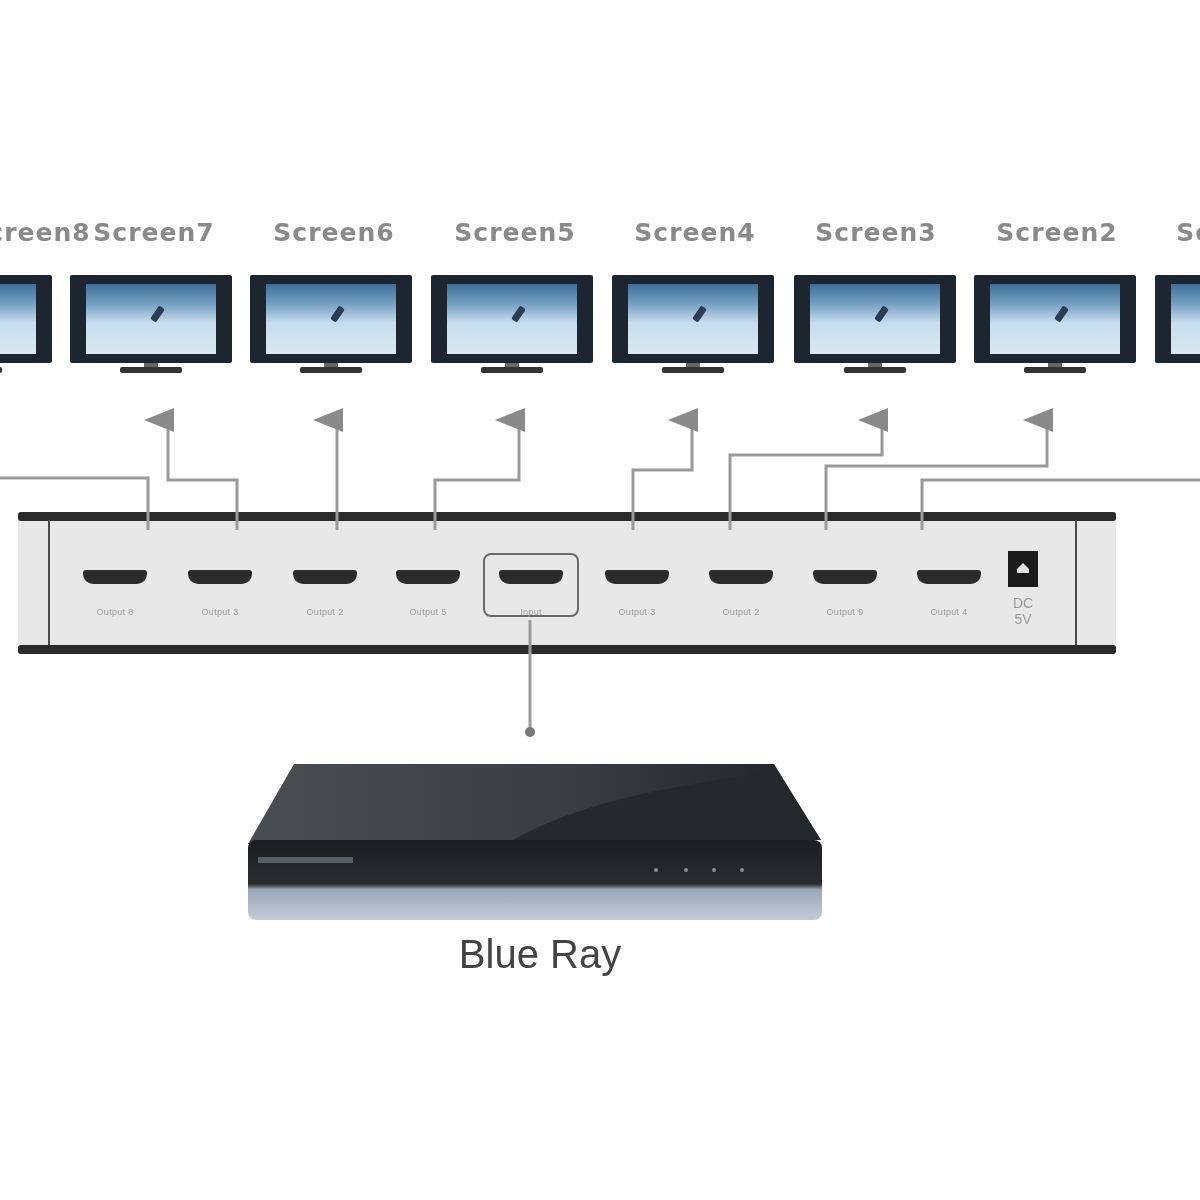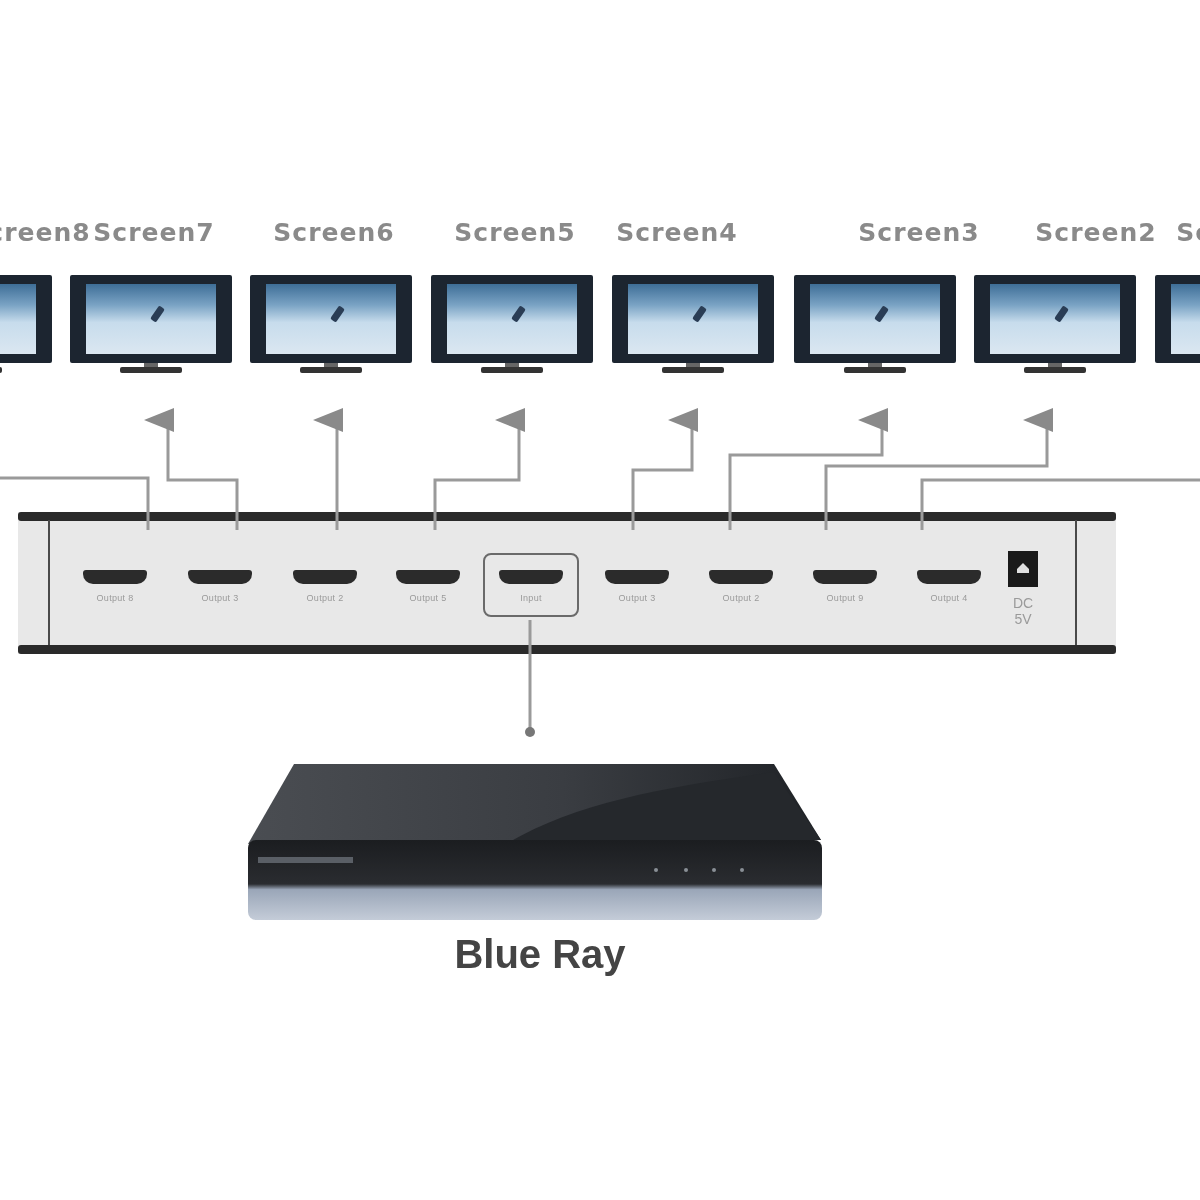--- a/index.html
+++ b/index.html
@@ -34,51 +34,51 @@
     .switcher .rail-top { position: absolute; left: 0; top: 0; width: 1098px; height: 9px; background: #2a2a2a; border-radius: 3px; }
     .switcher .rail-bottom { position: absolute; left: 0; top: 133px; width: 1098px; height: 9px; background: #2a2a2a; border-radius: 3px; }
     .switcher .edge-left { position: absolute; left: 30px; top: 8px; width: 2px; height: 126px; background: #4a4a4a; }
     .switcher .edge-right { position: absolute; left: 1057px; top: 8px; width: 2px; height: 126px; background: #4a4a4a; }
 
     .port { position: absolute; top: 570px; width: 70px; height: 40px; text-align: center; }
     .port .jack {
       display: block; margin: 0 auto; width: 64px; height: 14px; background: #2b2b2b;
       border-radius: 3px 3px 10px 10px;
     }
-    .port .plabel { display: block; margin-top: 9px; font-size: 9px; color: #9a9a9a; letter-spacing: 0.3px; }
+    .port .plabel { display: block; margin-top: 23px; font-size: 9px; color: #9a9a9a; letter-spacing: 0.3px; }
     .input-frame {
       position: absolute; left: 483px; top: 553px; width: 96px; height: 64px;
       border: 2px solid #6a6a6a; border-radius: 8px; box-sizing: border-box;
     }
     .dc-port { position: absolute; left: 1004px; top: 551px; width: 38px; height: 60px; text-align: center; }
     .dc-port .sock {
       display: block; margin: 0 auto; width: 30px; height: 36px; background: #1a1a1a; position: relative;
     }
     .dc-port .sock::after {
       content: ""; position: absolute; left: 9px; top: 12px; width: 12px; height: 10px; background: #e0e0e0;
       clip-path: polygon(50% 0, 100% 60%, 100% 100%, 0 100%, 0 60%);
     }
     .dc-port .plabel { display: block; margin-top: 8px; font-size: 14px; color: #9a9a9a; }
 
     .player { position: absolute; left: 246px; top: 762px; width: 580px; height: 160px; }
     .player-caption {
       position: absolute; left: 380px; top: 932px; width: 320px; text-align: center;
-      font-family: "Liberation Sans", sans-serif; font-weight: bold; font-size: 40px; color: #444444;
+      font-family: "Liberation Sans", sans-serif; font-weight: normal; font-size: 40px; color: #444444;
     }
   </style>
 </head>
 <body>
 
 <div class="screen-label" style="left:-60px">Screen8</div>
 <div class="screen-label" style="left:64px">Screen7</div>
 <div class="screen-label" style="left:244px">Screen6</div>
 <div class="screen-label" style="left:425px">Screen5</div>
-<div class="screen-label" style="left:587px">Screen4</div>
-<div class="screen-label" style="left:829px">Screen3</div>
-<div class="screen-label" style="left:1006px">Screen2</div>
+<div class="screen-label" style="left:605px">Screen4</div>
+<div class="screen-label" style="left:786px">Screen3</div>
+<div class="screen-label" style="left:967px">Screen2</div>
 <div class="screen-label" style="left:1147px">Screen1</div>
 
 <div class="monitor" style="left:-110px">
     <div class="bezel">
       <div class="panel"></div>
     </div>
     <div class="stand-base"></div>
   </div>
 <div class="monitor" style="left:70px">
     <div class="bezel">

